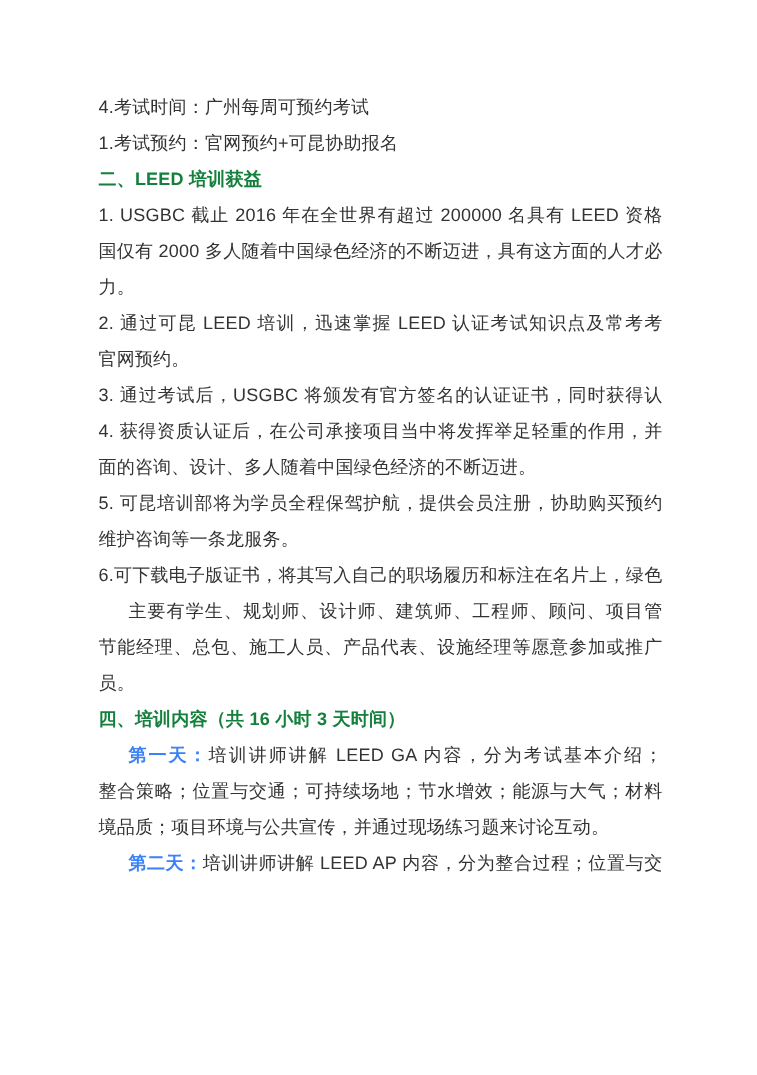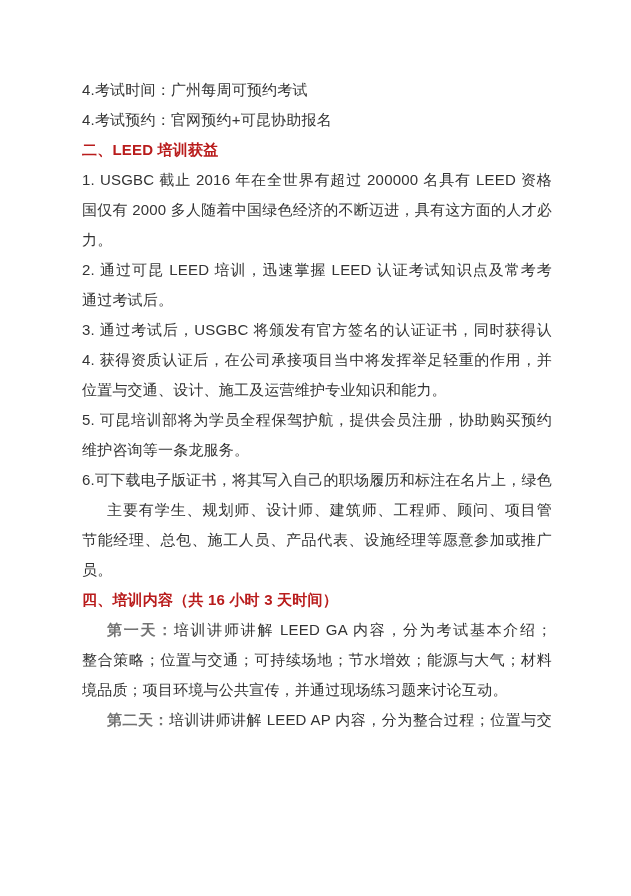--- a/index.html
+++ b/index.html
@@ -25,50 +25,50 @@
     height: 30px;
     line-height: 30px;
     font-size: 15px;
     color: #333333;
     letter-spacing: 0.2px;
     white-space: normal;
     overflow: hidden;
   }
   .line.heading {
     font-weight: bold;
-    color: #b91c1c;
+    color: #15803d;
   }
   .line.justify {
     text-align: justify;
     text-align-last: justify;
   }
   .line.indent {
     text-indent: 25px;
   }
   .bold-run {
     font-weight: bold;
-    color: #737373;
+    color: #3b82f6;
   }
 </style>
 </head>
 <body>
 
 <div class="page">
   <div class="doc-body">
       <div class="line">4.考试时间：广州每周可预约考试</div>
-      <div class="line">4.考试预约：官网预约+可昆协助报名</div>
+      <div class="line">1.考试预约：官网预约+可昆协助报名</div>
       <div class="line heading">二、LEED 培训获益</div>
       <div class="line justify">1. USGBC 截止 2016 年在全世界有超过 200000 名具有 LEED 资格的专业人员，中</div>
       <div class="line justify">国仅有 2000 多人随着中国绿色经济的不断迈进，具有这方面的人才必将成为职场助</div>
       <div class="line">力。</div>
       <div class="line justify">2. 通过可昆 LEED 培训，迅速掌握 LEED 认证考试知识点及常考考点，节省大量的时</div>
-      <div class="line">通过考试后。</div>
+      <div class="line">官网预约。</div>
       <div class="line justify">3. 通过考试后，USGBC 将颁发有官方签名的认证证书，同时获得认证资质，并纳入</div>
       <div class="line justify">4. 获得资质认证后，在公司承接项目当中将发挥举足轻重的作用，并拥有 LEED 方</div>
-      <div class="line">位置与交通、设计、施工及运营维护专业知识和能力。</div>
+      <div class="line">面的咨询、设计、多人随着中国绿色经济的不断迈进。</div>
       <div class="line justify">5. 可昆培训部将为学员全程保驾护航，提供会员注册，协助购买预约考试，后期 CMP</div>
       <div class="line">维护咨询等一条龙服务。</div>
       <div class="line justify">6.可下载电子版证书，将其写入自己的职场履历和标注在名片上，绿色证书即绿色名</div>
       <div class="line justify indent">主要有学生、规划师、设计师、建筑师、工程师、顾问、项目管理、施工经理、</div>
       <div class="line justify">节能经理、总包、施工人员、产品代表、设施经理等愿意参加或推广绿色建筑相关人</div>
       <div class="line">员。</div>
       <div class="line heading">四、培训内容（共 16 小时 3 天时间）</div>
       <div class="line justify indent"><span class="bold-run">第一天：</span><span class="text-run">培训讲师讲解 LEED GA 内容，分为考试基本介绍；LEED 实施过程；</span></div>
       <div class="line justify">整合策略；位置与交通；可持续场地；节水增效；能源与大气；材料与资源；室内环</div>
       <div class="line">境品质；项目环境与公共宣传，并通过现场练习题来讨论互动。</div>

